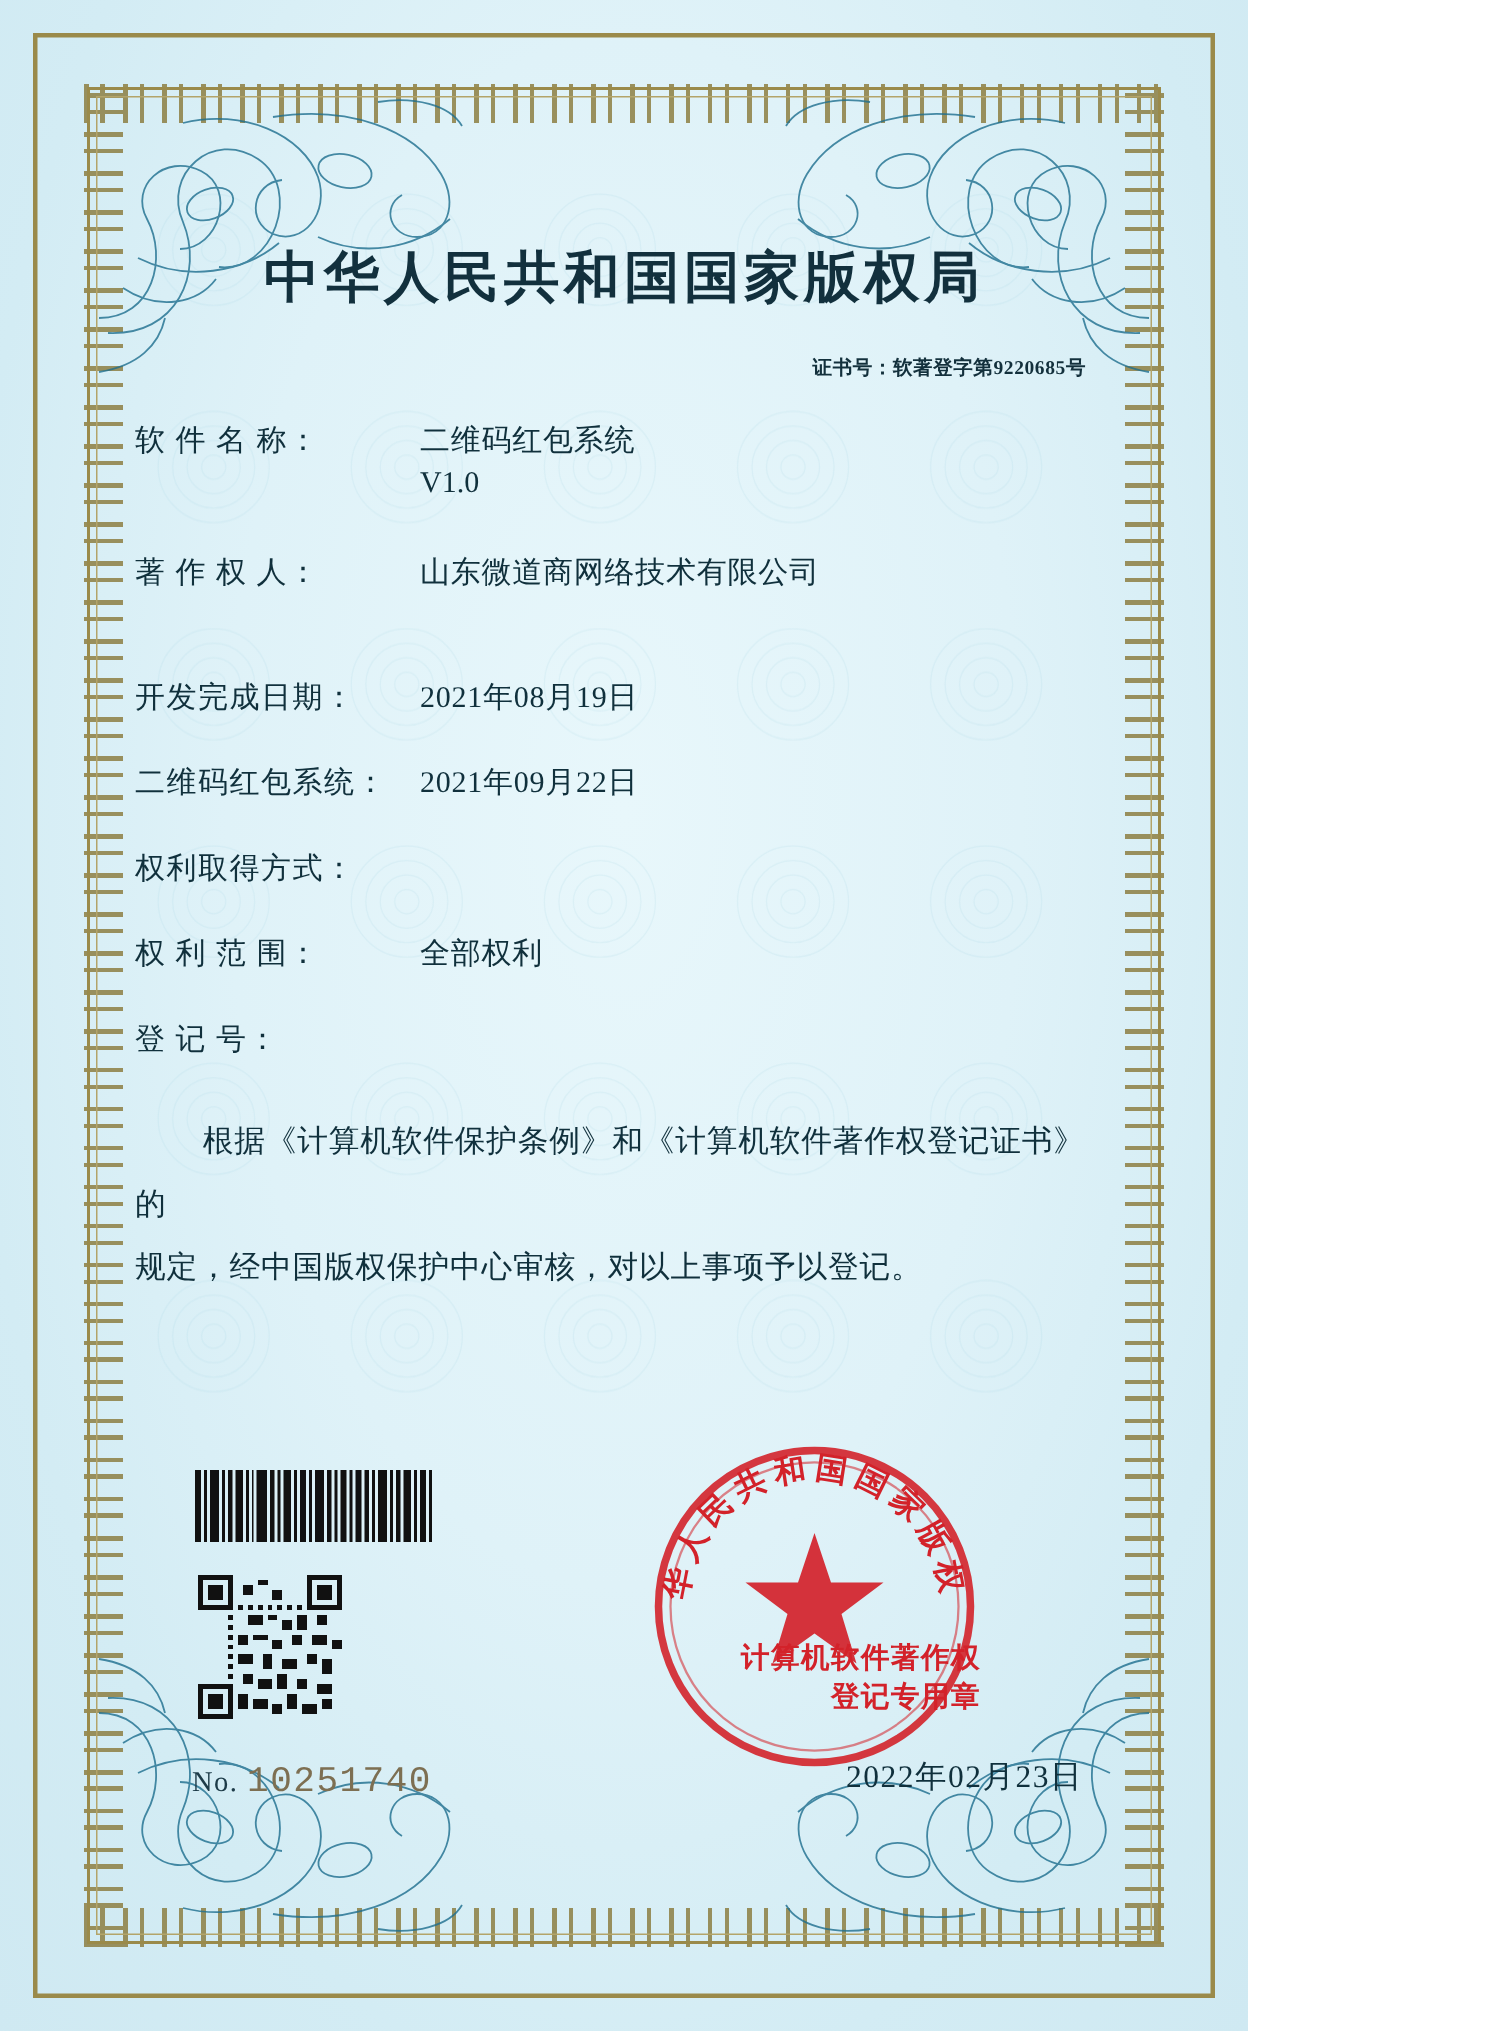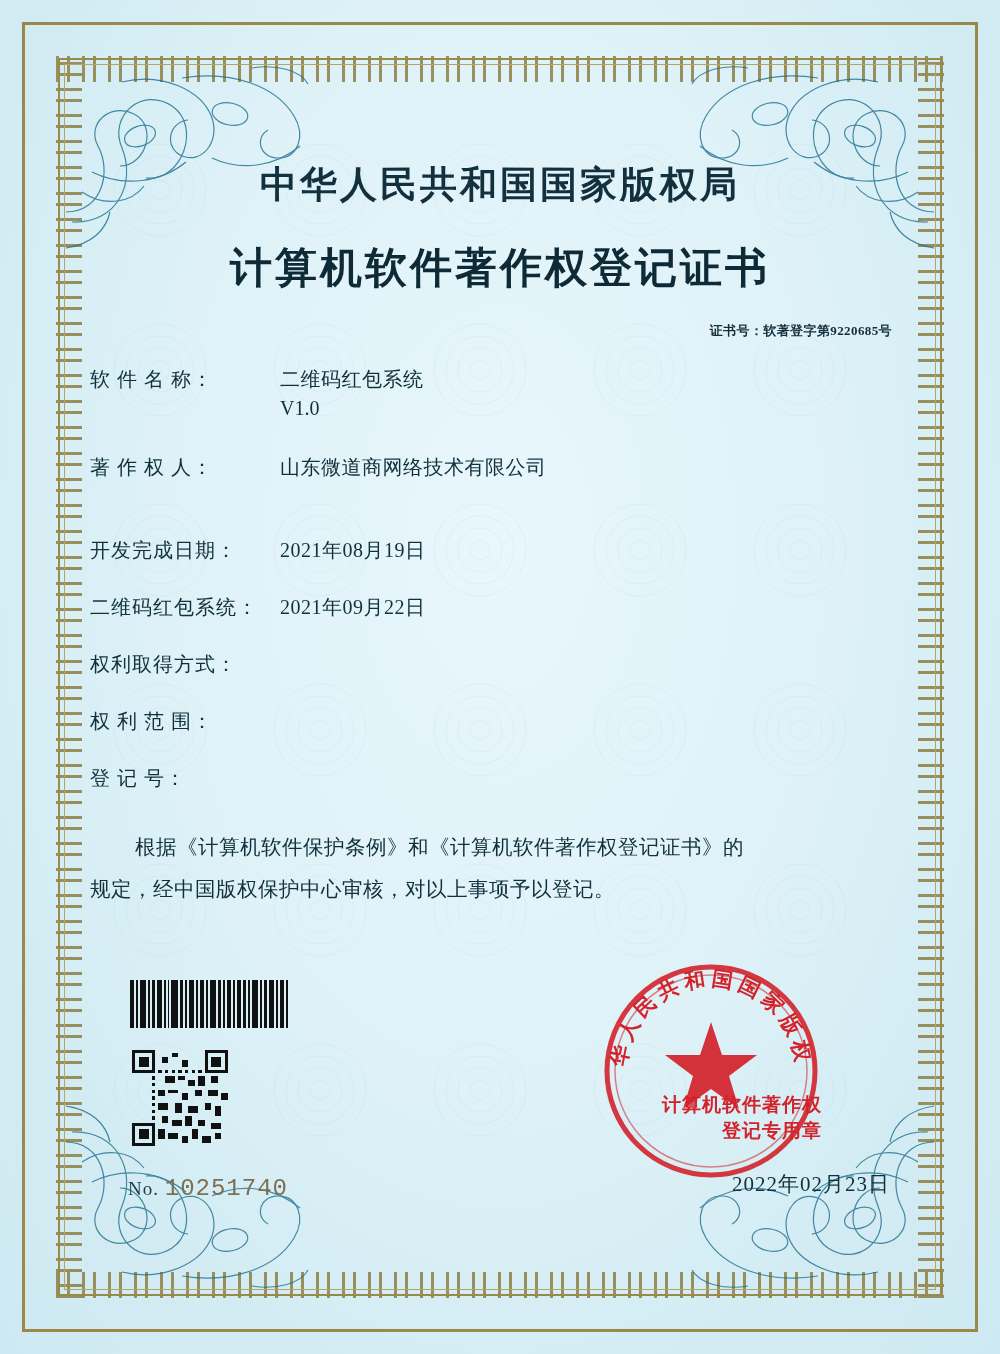--- a/index.html
+++ b/index.html
@@ -5,21 +5,21 @@
   html, body {
     margin: 0;
     padding: 0;
     background: #ffffff;
   }
   body {
     font-family: "Liberation Serif", "DejaVu Serif", serif;
   }
   .certificate {
     position: relative;
-    width: 1000px;
+    width: 832px;
     height: 1354px;
     overflow: hidden;
     background:
       radial-gradient(ellipse at 50% 40%, #e8f7fb 0%, #dff2f8 45%, #d3ecf4 75%, #cfe9f2 100%);
   }
 
   
   .border-frame {
     position: absolute;
     inset: 22px;
@@ -349,21 +349,20 @@
       <path d="M190 6 C 214 2, 238 8, 246 22"></path>
       <ellipse cx="78" cy="74" rx="16" ry="10" transform="rotate(-20 78 74)"></ellipse>
       <ellipse cx="168" cy="52" rx="18" ry="11" transform="rotate(12 168 52)"></ellipse>
       <path d="M20 130 C 44 146, 70 140, 82 124"></path>
     </g>
   </svg>
 
   <div class="content">
 
     <div class="title-main">中华人民共和国国家版权局</div>
-    <div class="title-sub">计算机软件著作权登记证书</div>
 
     <div class="cert-no">
       <span>证书号：</span><span>软著登字第9220685号</span>
     </div>
 
     <div class="field-block">
       <div class="field-row">
         <div class="field-label">软 件 名 称：</div>
         <div class="field-value">二维码红包系统</div>
       </div>
@@ -386,20 +385,21 @@
       </div>
       <div class="field-row">
         <div class="field-label">二维码红包系统：</div>
         <div class="field-value">2021年09月22日</div>
       </div>
       <div class="field-row">
         <div class="field-label">权利取得方式：</div>
       </div>
       <div class="field-row">
         <div class="field-label">权 利 范 围：</div>
+        <div class="field-value">全部权利</div>
       </div>
       <div class="field-row">
         <div class="field-label">登 记 号：</div>
       </div>
     </div>
 
     <div class="statement">
       <p class="indent">根据《计算机软件保护条例》和《计算机软件著作权登记证书》的</p>
       <p>规定，经中国版权保护中心审核，对以上事项予以登记。</p>
     </div>

